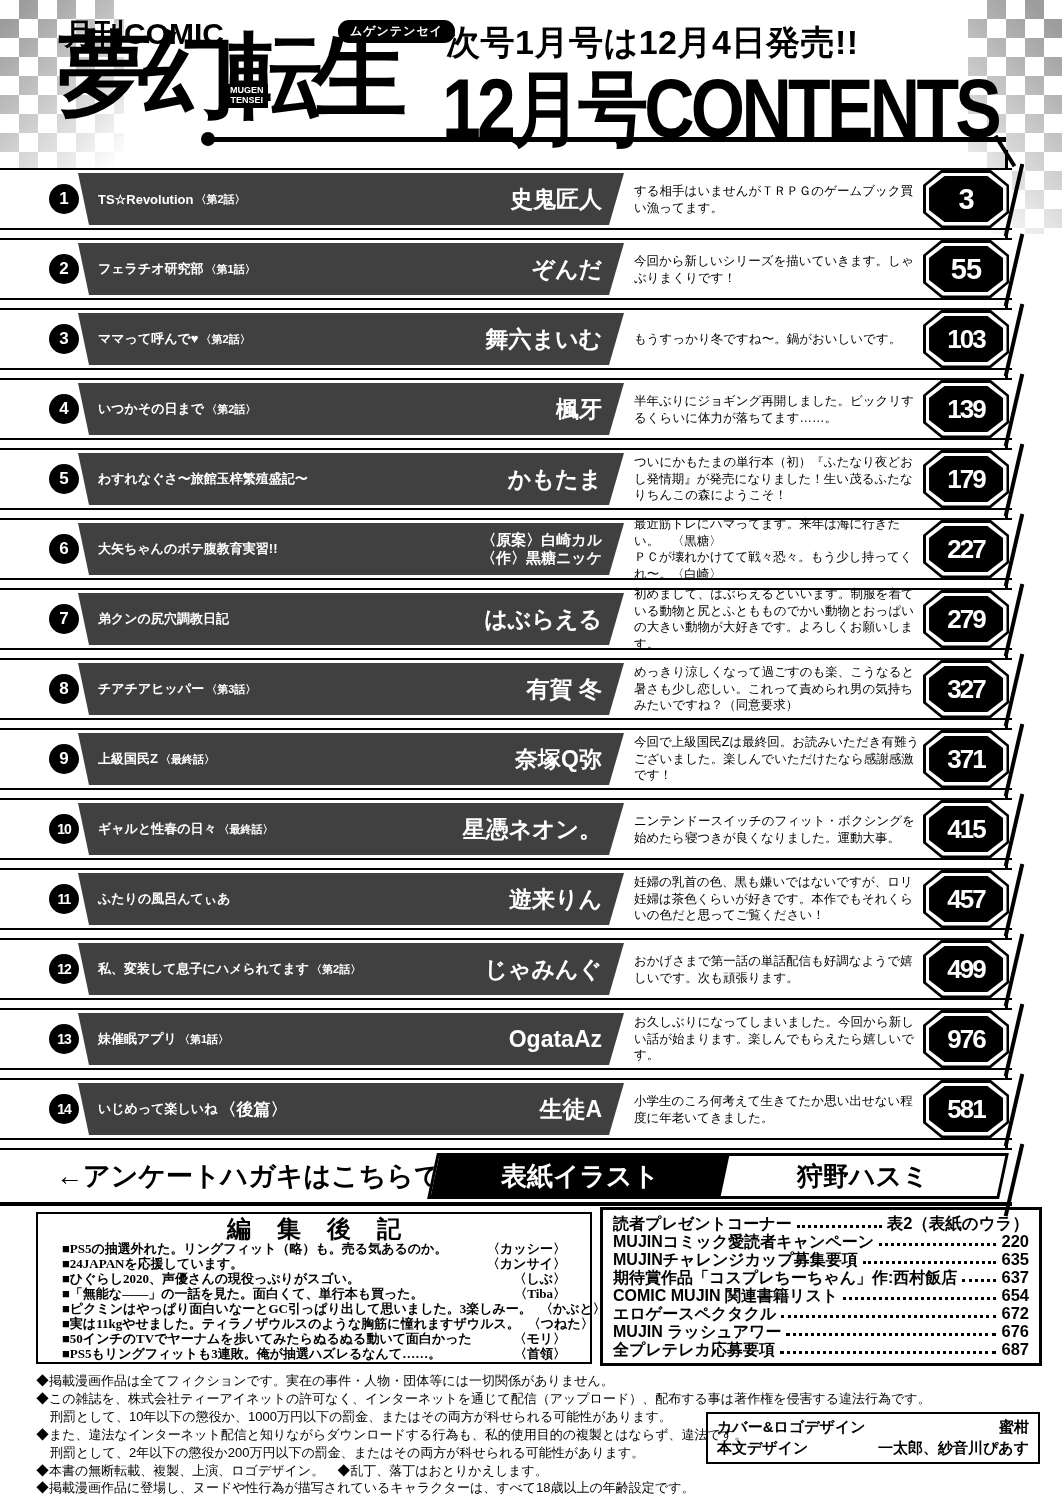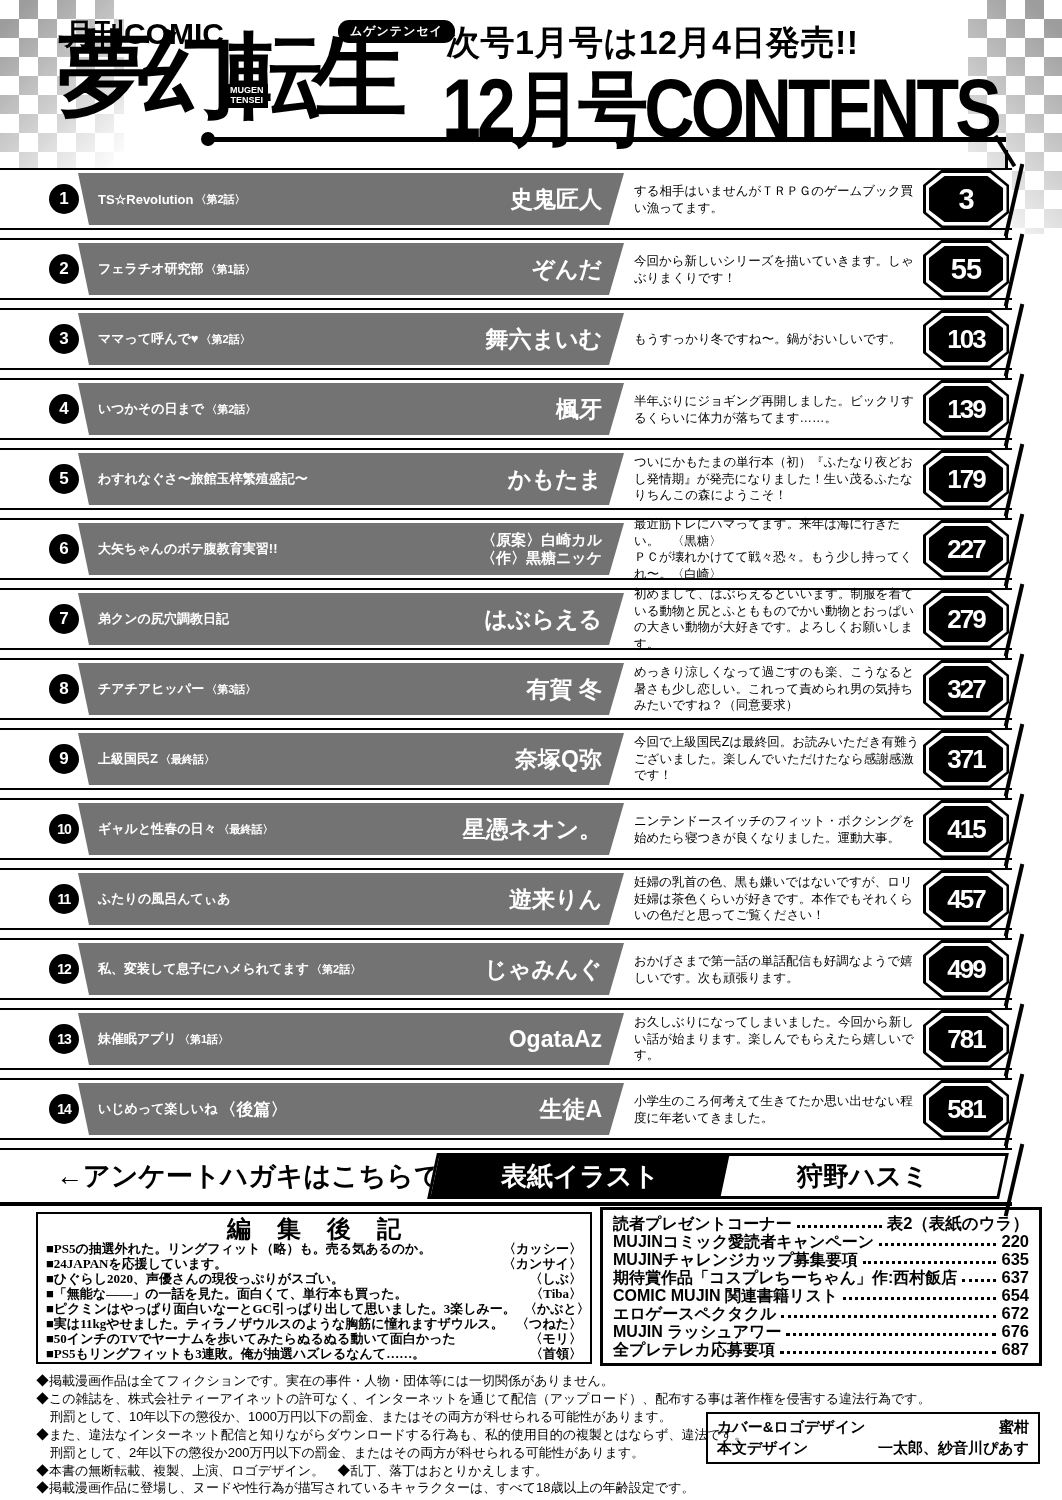--- a/index.html
+++ b/index.html
@@ -34,21 +34,21 @@
 
   
   #toc{position:absolute;left:0;top:168px;width:1062px;}
   .toc-row{position:relative;height:62px;margin-bottom:8px;width:1012px;box-sizing:border-box;
            border-top:2.5px solid #000;border-bottom:2.5px solid #000;background:#fff;}
   .num-circle{position:absolute;left:49px;top:50%;transform:translateY(-50%);
               width:30px;height:30px;border-radius:50%;background:#000;color:#fff;
               display:flex;align-items:center;justify-content:center;
               font-size:17px;font-weight:700;}
   .num-circle.two{font-size:14px;letter-spacing:-1px;}
-  .row-bar{position:absolute;left:78px;top:3px;bottom:3px;width:546px;background:#737373;color:#fff;
+  .row-bar{position:absolute;left:78px;top:3px;bottom:3px;width:546px;background:#404040;color:#fff;
            clip-path:polygon(0 0,100% 0,calc(100% - 15px) 100%,11px 100%);
            display:flex;align-items:center;padding:0 22px 0 20px;box-sizing:border-box;}
   .bar-title{font-size:24px;font-weight:700;white-space:nowrap;}
   .bar-chapter{font-size:15px;font-weight:700;white-space:nowrap;margin-left:2px;}
   .bar-author{margin-left:auto;font-size:23px;font-weight:700;white-space:nowrap;padding-left:10px;}
   .bar-author.two-line{font-size:15px;line-height:1.2;white-space:pre-line;text-align:right;}
   .row-comment{position:absolute;left:634px;width:290px;top:50%;transform:translateY(-50%);
                font-size:12.5px;line-height:1.32;font-weight:500;white-space:pre-line;}
   .row-badge{position:absolute;left:923px;top:50%;transform:translateY(-50%);
              width:86px;height:58px;z-index:2;}
@@ -69,21 +69,21 @@
   .cover-strip{position:absolute;left:432px;top:3px;bottom:3px;width:572px;
                transform:skewX(-12deg);border:3px solid #000;display:flex;background:#fff;box-sizing:border-box;}
   .cover-label{flex:1.05;background:#000;color:#fff;display:flex;align-items:center;justify-content:center;
                font-size:26px;font-weight:700;}
   .cover-artist{flex:1;display:flex;align-items:center;justify-content:center;
                 font-size:26px;font-weight:700;}
   .unskew{transform:skewX(12deg);white-space:nowrap;}
 
   
   .editors-box{left:36px;top:1212px;width:556px;height:152px;border:2.5px solid #000;
-               box-sizing:border-box;padding:2px 8px;font-family:"Liberation Serif",serif;}
+               box-sizing:border-box;padding:2px 24px;font-family:"Liberation Serif",serif;}
   .editors-title{text-align:center;font-size:24px;font-weight:700;word-spacing:20px;line-height:1.1;}
   .editors-item{display:flex;justify-content:space-between;font-size:13px;font-weight:700;
                 line-height:14.9px;white-space:nowrap;}
   .editors-sig{padding-left:8px;}
 
   
   .info-box{left:600px;top:1207px;width:442px;height:159px;border:3.5px solid #000;
             box-sizing:border-box;padding:5px 10px 4px;display:flex;flex-direction:column;justify-content:space-between;}
   .info-item{display:flex;align-items:flex-end;font-size:16px;font-weight:700;line-height:17.8px;white-space:nowrap;}
   .info-dots{flex:1;border-bottom:3px dotted #000;margin:0 5px 5px;min-width:12px;}
@@ -344,21 +344,21 @@
     <div class="row-bar">
       <span class="bar-title" style="font-size: 13px;">妹催眠アプリ</span>
       <span class="bar-chapter" style="font-size: 11px;">〈第1話〉</span>
       <span class="bar-author">OgataAz</span>
     </div>
     <div class="row-comment">お久しぶりになってしまいました。今回から新しい話が始まります。楽しんでもらえたら嬉しいです。</div>
     <div class="row-badge">
       <div class="badge-k1 oct"></div>
       <div class="badge-k2 oct"></div>
       <div class="badge-k3 oct">
-        <span class="badge-num len3">781</span>
+        <span class="badge-num len3">976</span>
       </div>
     </div>
     <div class="row-tail"></div>
   </div>
 
   <div class="toc-row">
     <div class="num-circle two">14</div>
     <div class="row-bar">
       <span class="bar-title" style="font-size: 13px;">いじめって楽しいね</span>
       <span class="bar-chapter" style="font-size: 17px;">〈後篇〉</span>

